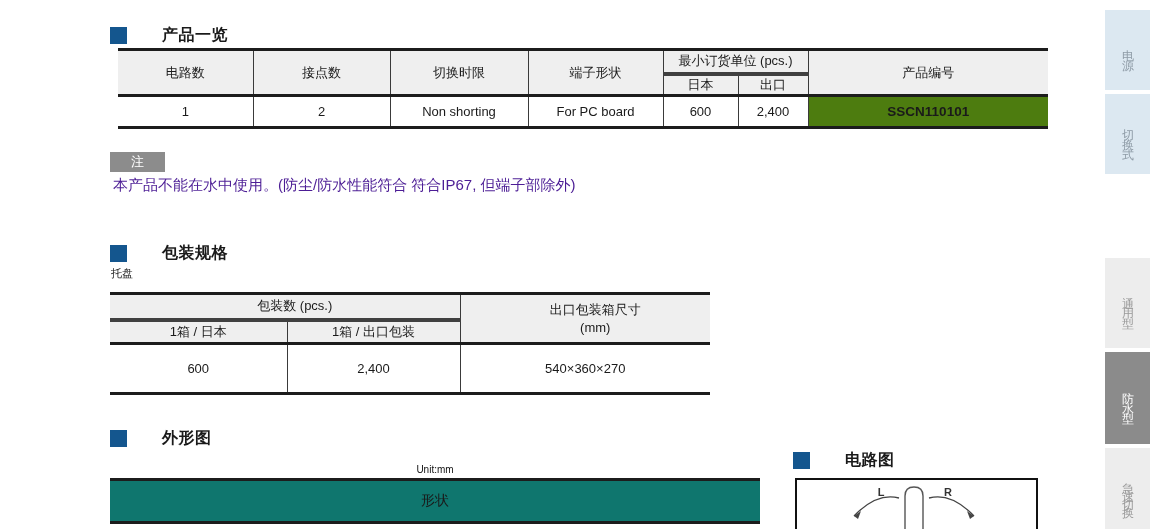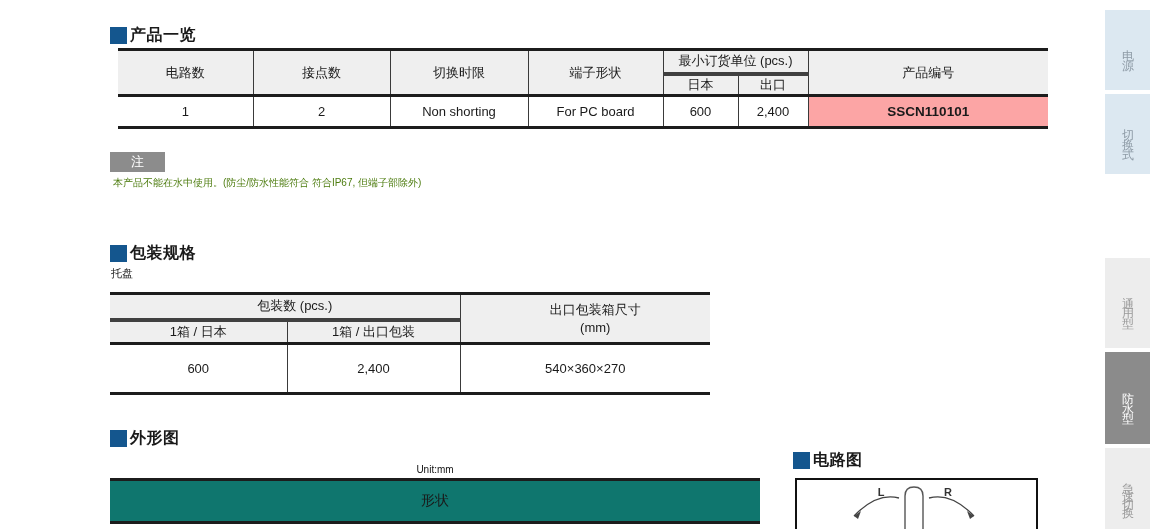--- a/index.html
+++ b/index.html
@@ -13,20 +13,21 @@
   }
 
   
   .sec-title {
     position: absolute;
     display: flex;
     align-items: center;
     font-size: 16px;
     font-weight: bold;
     letter-spacing: 0.5px;
+    gap: 32px;
   }
   .sq {
     display: inline-block;
     width: 17px; height: 17px;
     background: #14568e;
     margin-right: 3px;
   }
 
   
   table.cat {
@@ -47,32 +48,32 @@
   }
   table.cat tr > *:first-child { border-left: none; }
   table.cat tr > *:last-child  { border-right: none; }
   table.cat thead th { background: #efefef; }
   th.group { border-bottom: 4px solid #404040; }
 
   #product-table { position: absolute; left: 118px; top: 48px; width: 930px; }
   #product-table thead tr.r1 th { height: 24px; }
   #product-table thead tr.r2 th { height: 22px; }
   #product-table tbody td { height: 32px; }
-  #product-table td.partno { background: #fca5a5; font-weight: bold; font-size: 13.5px; }
+  #product-table td.partno { background: #4d7c0f; font-weight: bold; font-size: 13.5px; }
 
   
   #note-badge {
     position: absolute; left: 110px; top: 152px;
     width: 55px; height: 20px;
     background: #8c8c8c; color: #ffffff;
     font-size: 13px; text-align: center; line-height: 20px;
   }
   #note-text {
     position: absolute; left: 113px; top: 176px;
-    font-size: 10px; color: #4d7c0f;
+    font-size: 15px; color: #4c1d95;
   }
 
   
   #packaging-title { left: 110px; top: 243px; }
   #tray-subtitle {
     position: absolute; left: 111px; top: 266px;
     font-size: 11px;
   }
   #packaging-table { position: absolute; left: 110px; top: 292px; width: 600px; }
   #packaging-table thead tr.r1 th { height: 26px; padding-left: 24px; }

